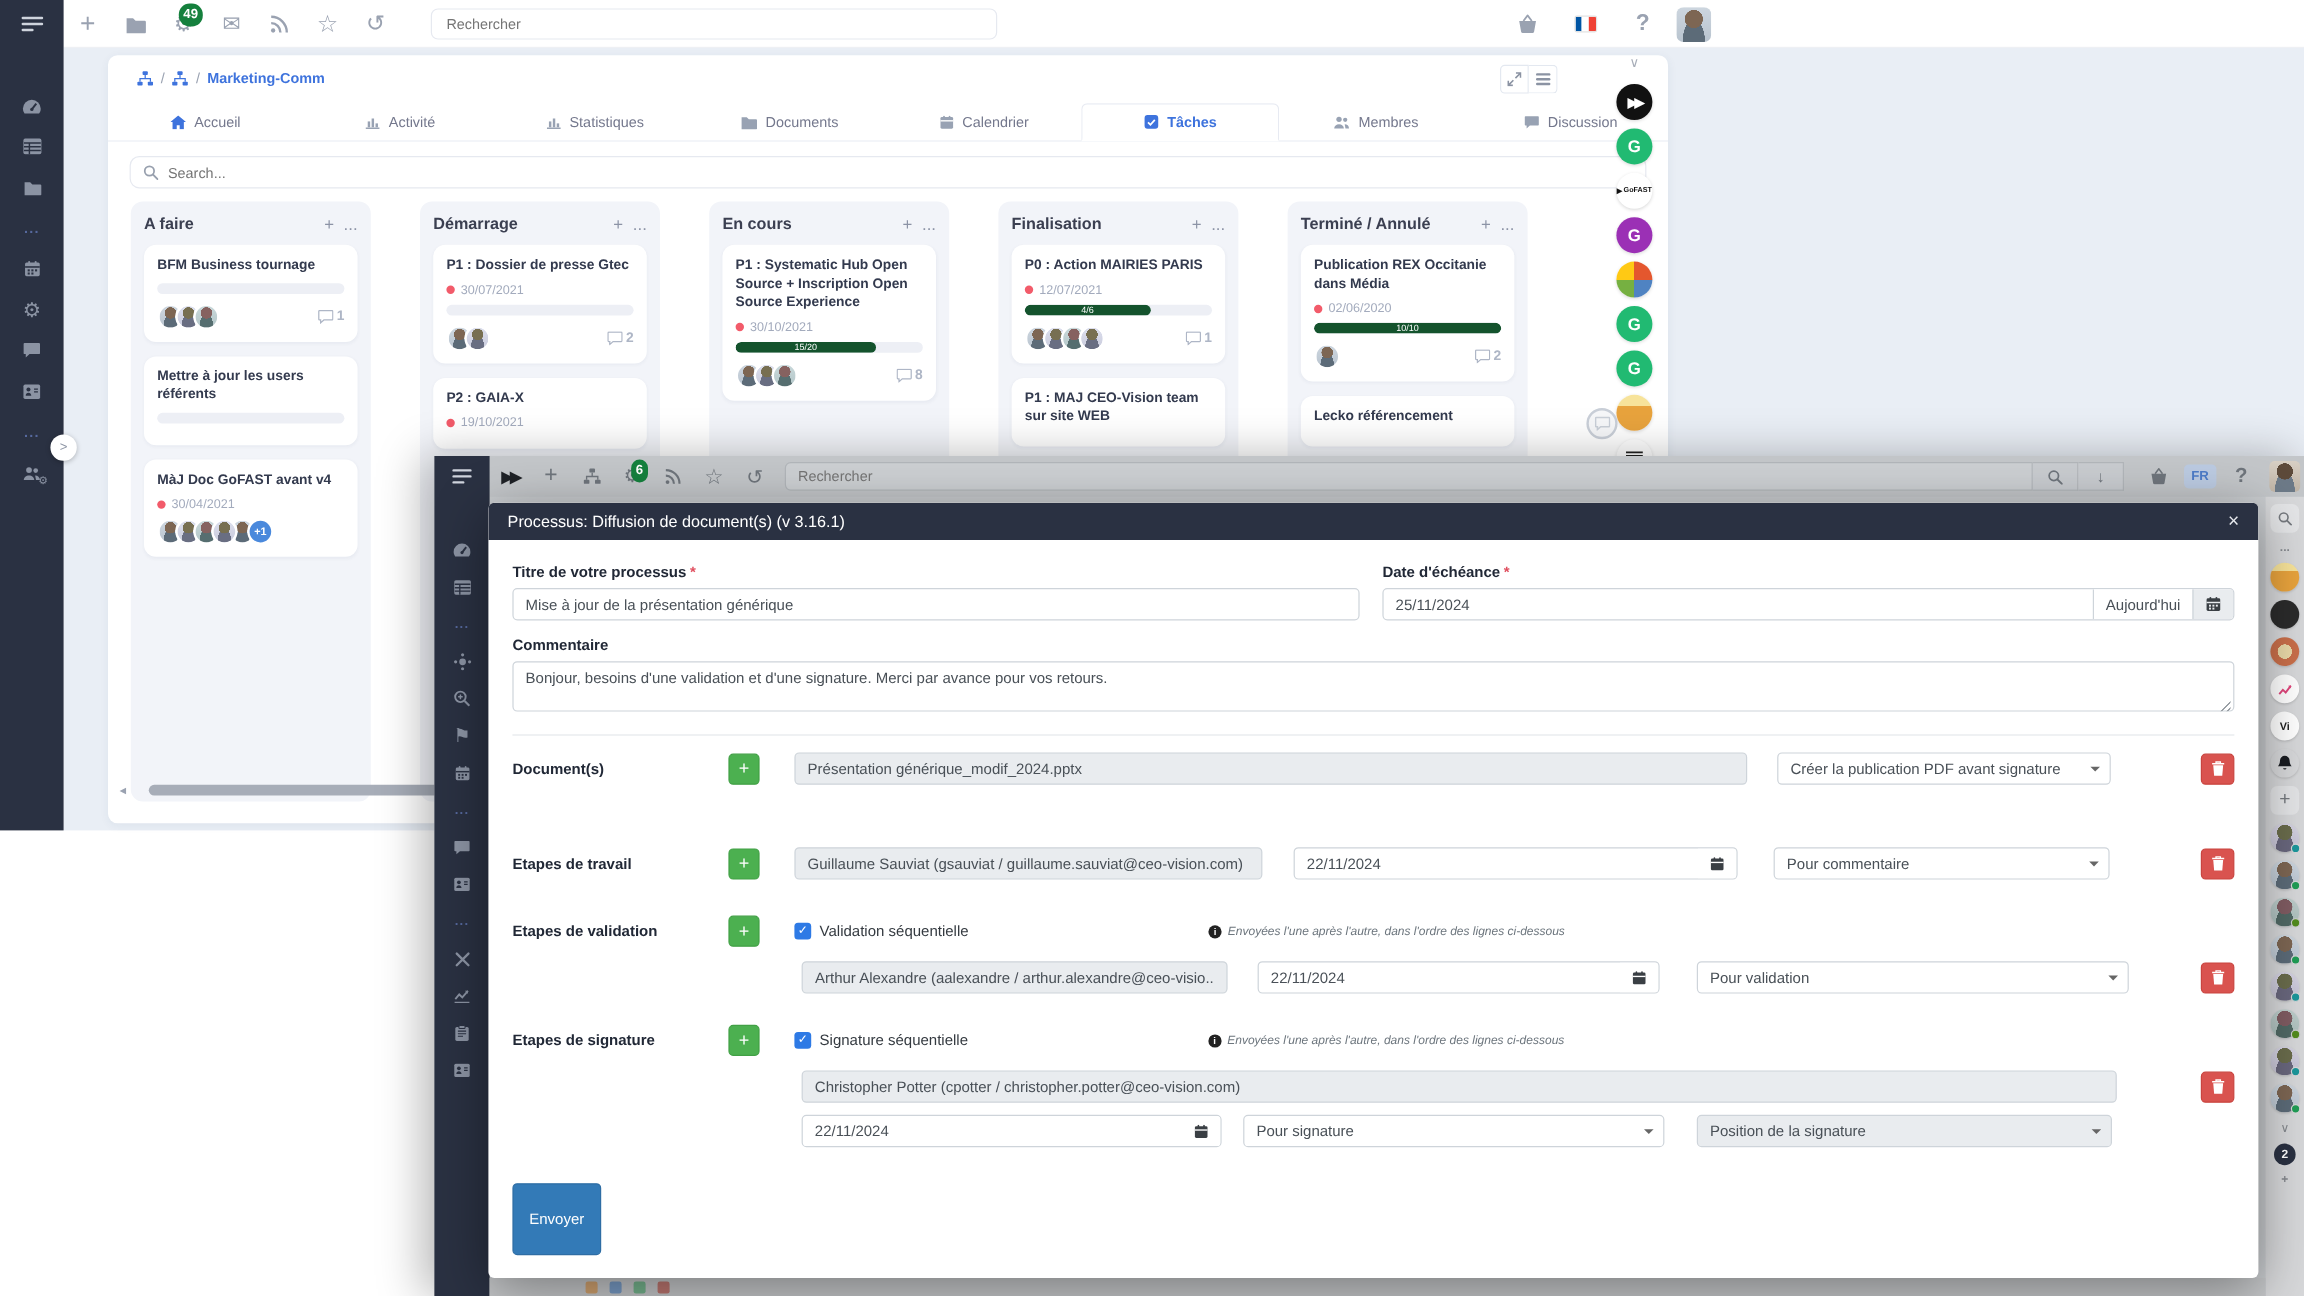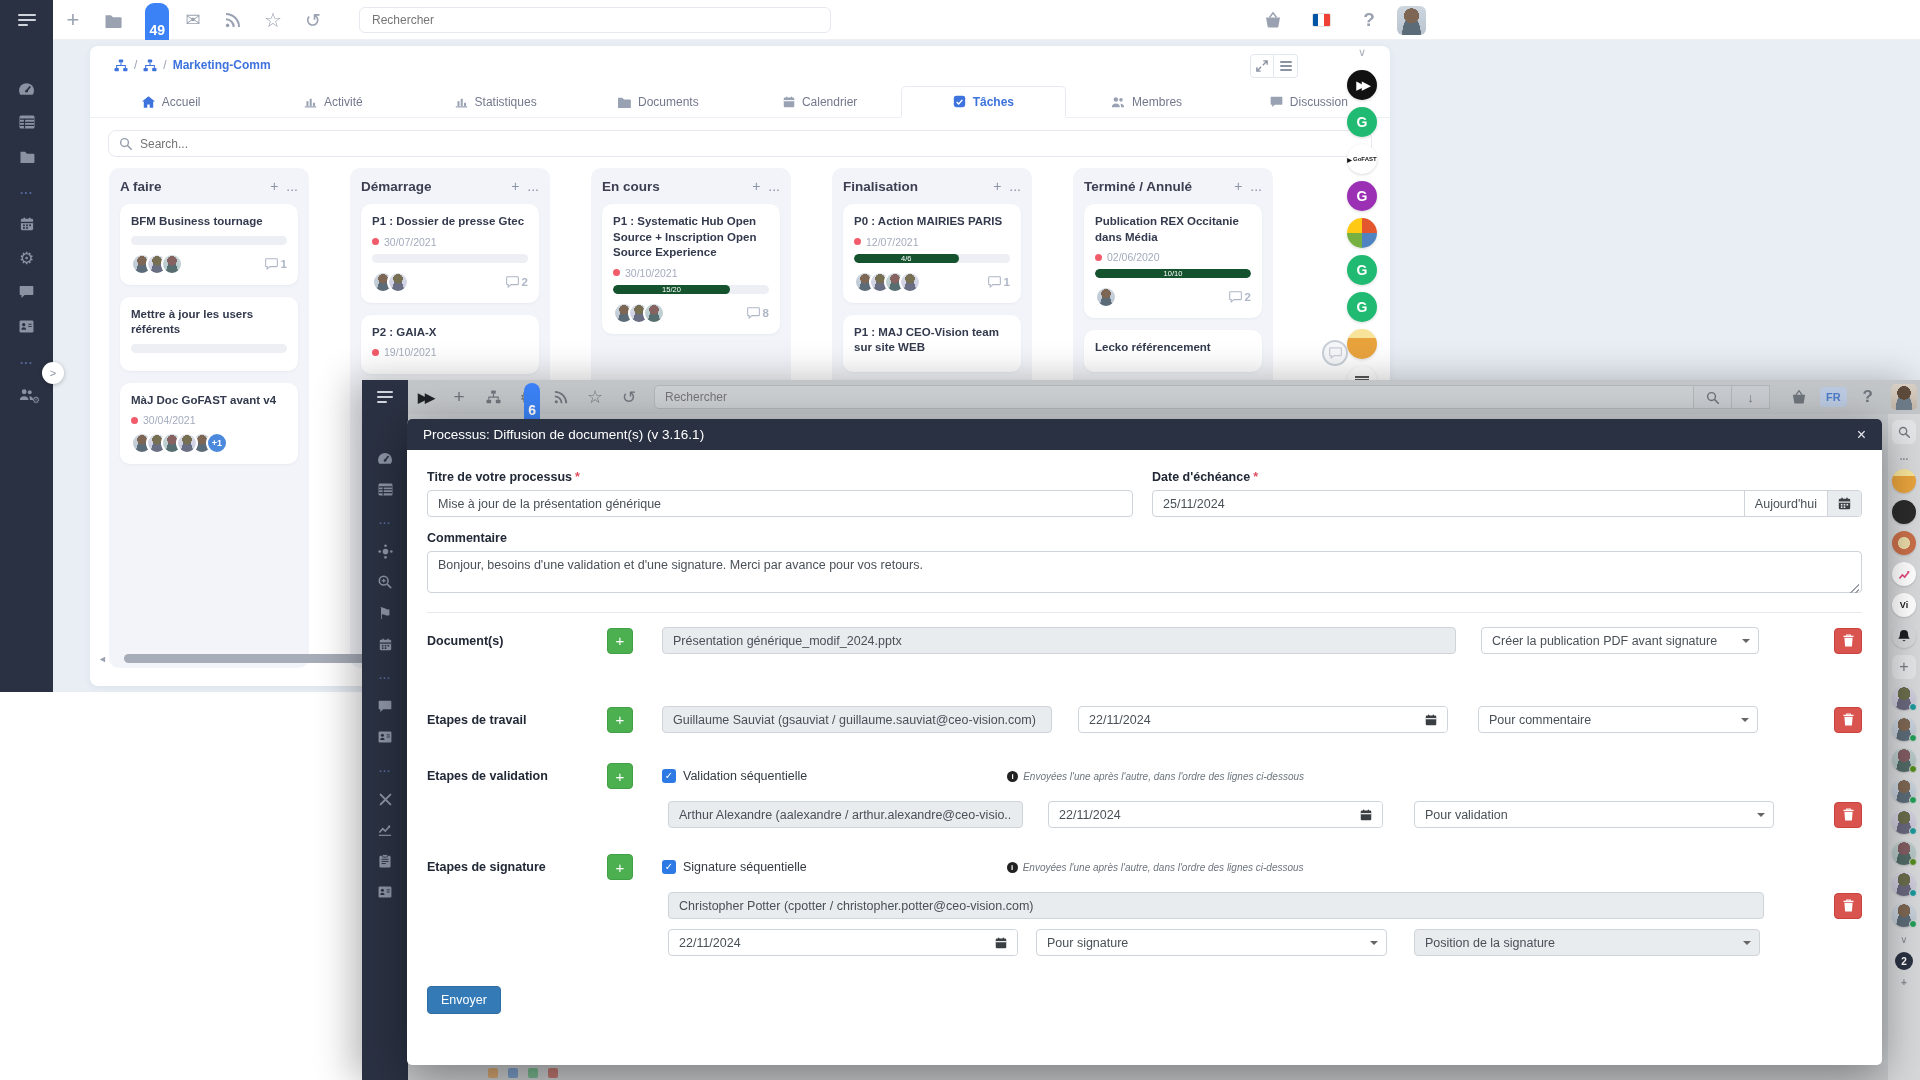--- a/index.html
+++ b/index.html
@@ -9,21 +9,21 @@
 #bg-side{position:absolute;left:0;top:0;width:53px;height:692px;background:#2a3142;z-index:1}
 #bg-side .sic{width:53px;height:32px;display:flex;align-items:center;justify-content:center;color:#8b93a3;font-size:17px;margin-bottom:2px}
 #bg-side .dots{color:#56699e;font-weight:700;letter-spacing:1px;font-size:12px}
 .burger{display:inline-block;width:18px}
 .burger i{display:block;height:2px;background:#cfd4dd;margin:3px 0;border-radius:1px}
 .burger i:last-child{width:60%}
 #side-toggle{position:absolute;left:42px;top:362px;width:22px;height:22px;border-radius:50%;background:#fff;box-shadow:0 1px 4px rgba(0,0,0,.25);color:#8b93a3;font-size:11px;display:flex;align-items:center;justify-content:center;z-index:3}
 #bg-top{position:absolute;left:53px;top:0;width:1867px;height:40px;background:#fff;border-bottom:1px solid #eef0f4}
 #bg-top .row{display:flex;align-items:center;height:40px}
 .tb-ic{width:40px;height:40px;display:flex;align-items:center;justify-content:center;color:#9aa2b1;font-size:18px;position:relative}
-.badge-red{position:absolute;top:3px;right:4px;background:#3b82f6;color:#fff;border-radius:9px;font-size:14px;line-height:1;padding:20px 4px;font-weight:700}
+.badge-red{position:absolute;top:3px;right:4px;background:#15803d;color:#fff;border-radius:9px;font-size:11px;line-height:1;padding:4px 4px;font-weight:700}
 .search-box{height:26px;border:1px solid #e6e9f0;border-radius:6px;background:#fff;color:#b6bcc8;font-size:12px;padding:0 12px;outline:none}
 #bg-search{width:472px;margin-left:26px}
 #bg-top .right{position:absolute;left:1200px;top:0;display:flex;align-items:center;height:40px;gap:8px}
 .fr-flag{width:19px;height:14px;border-radius:2px;overflow:hidden;display:flex;border:1px solid #e2e2e2}
 .fr-flag i{flex:1}
 .avatar-sq{width:29px;height:29px;border-radius:6px;background:radial-gradient(circle at 50% 34%,#7d6653 0 31%,rgba(0,0,0,0) 32%),radial-gradient(ellipse at 50% 100%,#5c6b78 0 45%,rgba(0,0,0,0) 46%),linear-gradient(#cdd6df,#b9c4cf)}
 #bg-main{position:absolute;left:53px;top:40px;width:1867px;height:652px;background:#e9eef5}
 #ws-card{position:absolute;left:37px;top:6px;width:1300px;height:640px;background:#fff;border-radius:8px;box-shadow:0 2px 8px rgba(40,60,100,.06)}
 #crumb{position:absolute;left:24px;top:12px;display:flex;align-items:center;gap:6px;color:#3e73dd;font-size:12px;font-weight:700}
 #crumb .sep{color:#9aa2b1;font-weight:400}
@@ -34,21 +34,21 @@
 #tabs{position:absolute;left:0;top:40px;width:100%;height:32px;display:flex;border-bottom:1px solid #eceff5}
 .tab{flex:1;display:flex;align-items:center;justify-content:center;gap:7px;font-size:12px;color:#74788d;cursor:pointer}
 .tab .ti{color:#98a2b3}
 .tab.home .ti{color:#3e73dd}
 .tab.active{background:#fff;color:#3e73dd;border:1px solid #e7eaf2;border-bottom:2px solid #fff;border-radius:5px 5px 0 0;font-weight:700;margin-bottom:-1px}
 .tab.active .ti{color:#3e73dd}
 #board-search{position:absolute;left:18px;top:84px;width:1264px;height:27px;border:1px solid #e6e9f0;border-radius:8px;display:flex;align-items:center;padding:0 10px;gap:8px;color:#98a0ae}
 #board-search input{border:none;outline:none;flex:1;font-size:12px;color:#737373;background:transparent}
 #cols{position:absolute;left:19px;top:122px;display:flex;gap:41px}
 .kcol{width:200px;min-height:500px;background:#f2f4f9;border-radius:10px;padding:11px 11px}
-.kcol-h{display:flex;align-items:flex-start;margin-bottom:10px}
+.kcol-h{display:flex;align-items:flex-end;margin-bottom:10px}
 .kcol-t{flex:1;font-size:13.5px;font-weight:600;color:#3b3f51}
 .kcol-add,.kcol-menu{color:#8c93a6;font-size:14px;margin-left:8px;line-height:1}
 .kcard{background:#fff;border-radius:10px;padding:10px 11px;margin-bottom:12px;box-shadow:0 1px 3px rgba(40,60,100,.05)}
 .kt{font-size:11.5px;font-weight:700;color:#333a4e;line-height:1.35;margin-bottom:6px}
 .kd{display:flex;align-items:center;gap:5px;font-size:10.5px;color:#a3abbd;margin-bottom:6px}
 .kd .dot{width:7px;height:7px;border-radius:50%;background:#f25b6a;display:inline-block}
 .ktrack{height:9px;border-radius:5px;background:#edeff5;margin:4px 0 8px;overflow:hidden}
 .kfill{height:9px;border-radius:5px;background:#14532d;color:#fff;font-size:7.5px;display:flex;align-items:center;justify-content:center}
 .kfoot{display:flex;align-items:center;margin-top:4px}
 .avs{display:flex;padding-left:7px;flex:1}
@@ -118,21 +118,21 @@
 .lab{width:180px;flex:0 0 auto}
 .gap{width:29px;flex:0 0 auto}
 .indent{margin-left:241px}
 .cb{width:14px;height:14px;border-radius:3px;background:#2e7ae5;color:#fff;font-size:10px;line-height:14px;text-align:center;flex:0 0 auto}
 .cblabel{font-size:12.5px;color:#343a40;margin-left:7px}
 .note{margin-left:200px;display:flex;align-items:center;gap:5px;color:#6c757d;font-size:10px;font-style:italic}
 .note .info-i{width:11px;height:11px;border-radius:50%;background:#222;color:#fff;font-style:normal;font-size:8px;line-height:11px;text-align:center;font-weight:700}
 #cmt-wrap{position:relative}
 .rh{position:absolute;right:3px;bottom:3px;width:11px;height:11px;background:repeating-linear-gradient(135deg,transparent 0 2px,#9aa0a6 2px 3.5px);clip-path:polygon(100% 0,100% 100%,0 100%)}
 .divider{border-top:1px solid #e5e8ec;margin:16px 0 14px}
-#send-btn{display:inline-block;background:#337ab7;border:1px solid #2e6da4;color:#fff;font-size:12.5px;padding:6px 13px;border-radius:4px;margin-top:30px}
+#send-btn{display:inline-block;background:#337ab7;border:1px solid #2e6da4;color:#fff;font-size:12.5px;padding:22px 13px;border-radius:4px;margin-top:30px}
 textarea.cmt{width:100%;height:42px;border:1px solid #ced4da;border-radius:4px;resize:none;font-family:"Liberation Sans",sans-serif;font-size:12.5px;color:#495057;padding:6px 10px;outline:none}
 </style>
 </head>
 <body>
 
 <div id="bg-side">
   <div class="sic" style="height:40px">
       <span class="burger">
         <i></i>
         <i></i>

